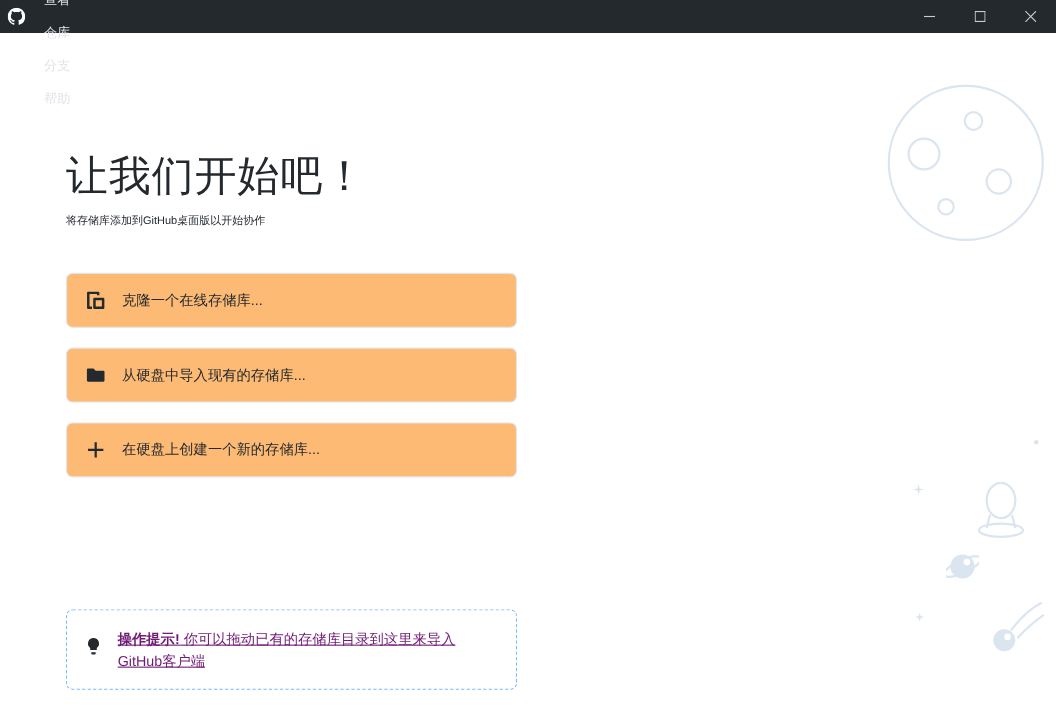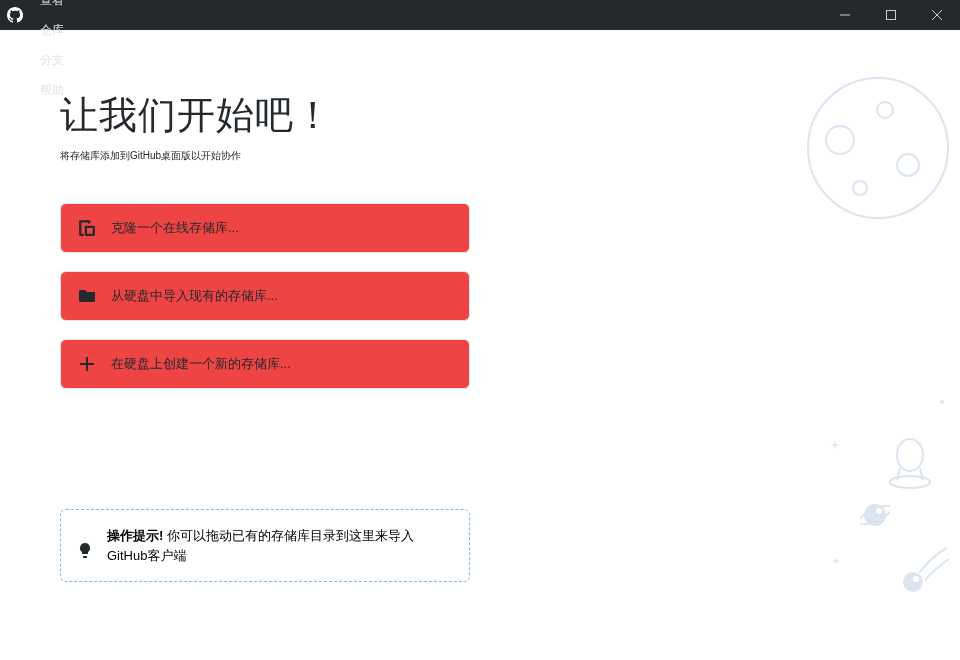--- a/index.html
+++ b/index.html
@@ -22,49 +22,50 @@
   .win-btn { width:46px; height:30px; display:flex; align-items:center; justify-content:center; }
   .win-btn svg { stroke:#ccc; stroke-width:1; fill:none; }
   
   .content {
     position: relative;
     height: 630px;
     padding: 60px 0 0 60px;
     color: #24292e;
     overflow: hidden;
   }
-  .heading { font-size: 38px; font-weight: 400; letter-spacing:1px; }
+  .heading { font-size: 38px; font-weight: 400; letter-spacing:1px;margin-top:45px; }
   .subheading { font-size: 10px; color: #24292e; margin-top: 8px; }
   
   .options { margin-top: 40px; width: 410px; }
   .option {
     border: 1px solid #e1e4e8;
     border-radius: 6px;
     padding: 14px 16px;
     display: flex;
     align-items: center;
     font-size: 13px;
     margin-bottom: 18px;
     cursor: pointer;
-    background:#ef4444;
+    background:#fdba74;
   }
   .option .icon { width: 20px; height:20px; margin-right: 14px; display:flex; align-items:center; justify-content:center; }
   .option .icon svg { fill:#24292e; }
   
   .tip {
     margin-top: 120px;
     width: 410px;
     border: 1px dashed #79b8ff;
     border-radius: 6px;
     padding: 16px 16px;
     display: flex;
-    align-items: flex-end;
+    align-items: center;
     font-size: 13px;
-    color:#000000;
+    color:#701a75;
     line-height:1.5;
+    text-decoration:underline;
   }
   .tip .icon { width:20px; margin-right:10px; flex-shrink:0; }
   .tip .icon svg { fill:#24292e; }
   .tip-text .bold { font-weight:600; }
   
   .deco { position:absolute; stroke:#dbe5f0; fill:none; stroke-width:2; }
   .moon { top: 40px; right: 10px; }
   .rocket { bottom: 170px; right: 25px; }
   .planet { bottom: 130px; right: 70px; stroke:none; fill:#dbe5f0; }
   .comet { bottom: 60px; right: 10px; }

